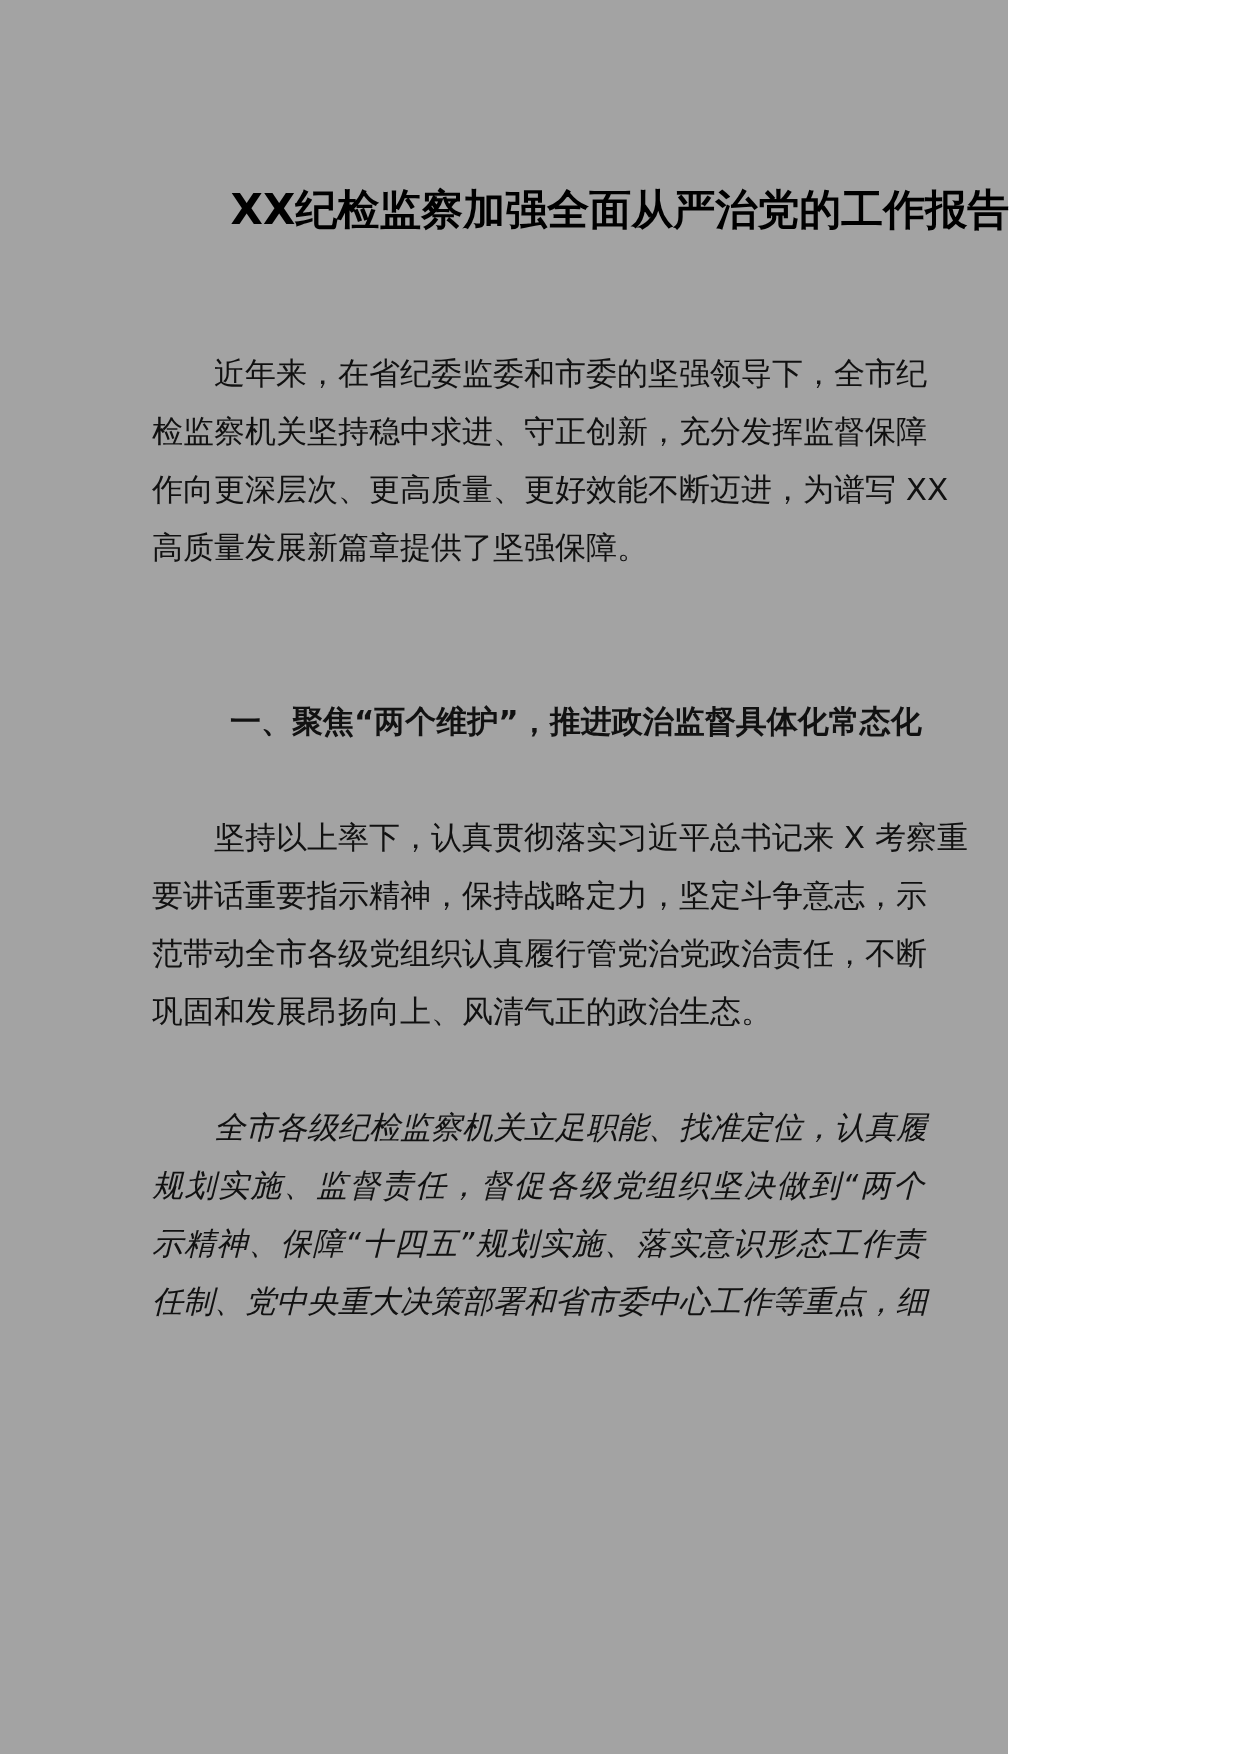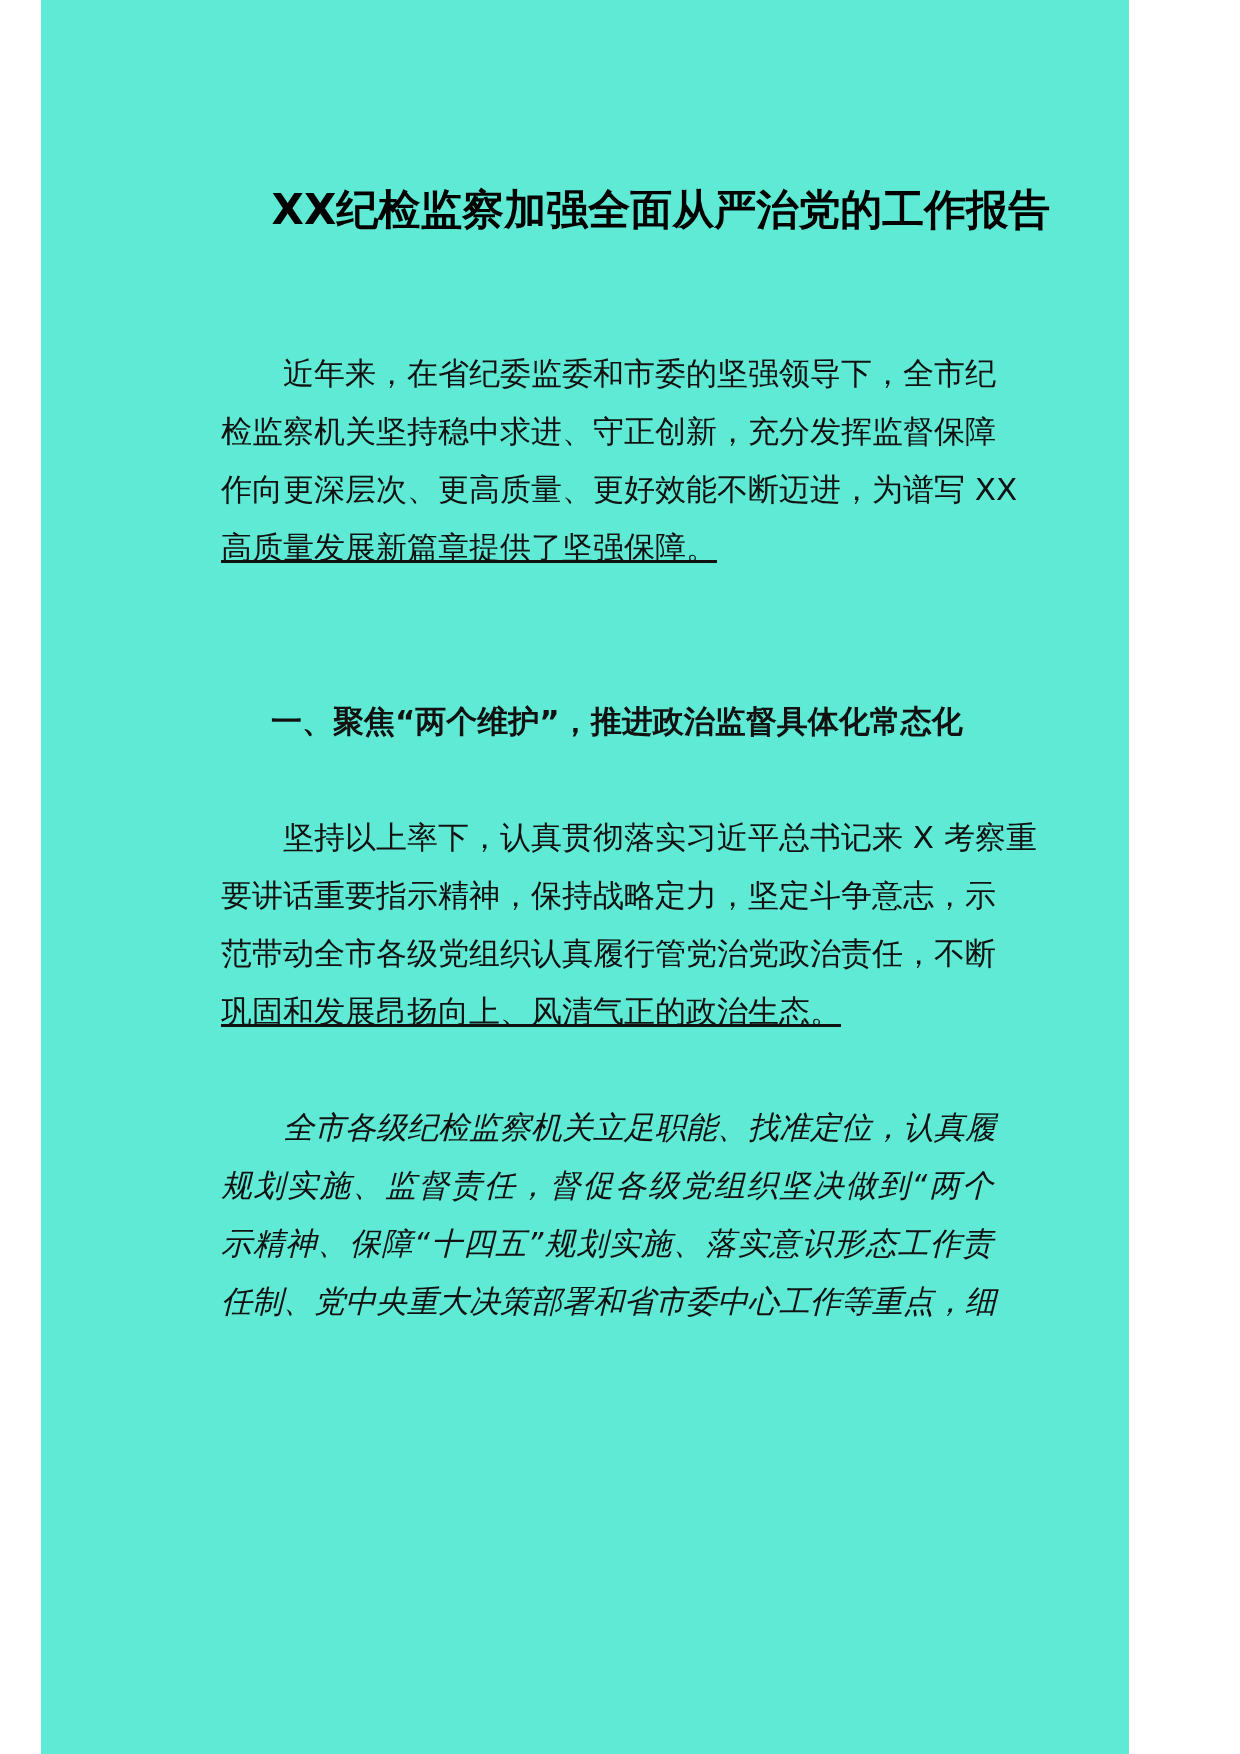--- a/index.html
+++ b/index.html
@@ -12,57 +12,55 @@
       height: 1754px;
       position: relative;
       overflow: hidden;
       font-family: "DejaVu Sans", "Liberation Sans", sans-serif;
       color: #111111;
     }
     .page {
       position: absolute;
       left: 0;
       top: 0;
-      width: 1088px;
+      width: 1008px;
       height: 1754px;
-      background: #5eead4;
-      margin-left: 41px;
+      background: #a3a3a3;
     }
     .title {
       position: absolute;
       left: 0;
       width: 1240px;
       top: 182px;
       text-align: center;
       font-size: 42px;
       font-weight: bold;
       letter-spacing: 0px;
       line-height: 56px;
       color: #000000;
       margin: 0;
     }
     .body-text {
       position: absolute;
-      left: 180px;
+      left: 152px;
       width: 772px;
       font-size: 31px;
       line-height: 58px;
       color: #111111;
       margin: 0;
     }
     .line {
       display: block;
       white-space: nowrap;
       height: 58px;
       text-align: justify;
       text-align-last: justify;
     }
     .line.last {
       text-align-last: left;
-      text-decoration: underline;
     }
     .line.indent {
       padding-left: 62px;
     }
     .heading {
       position: absolute;
       left: 230px;
       top: 692px;
       font-size: 31px;
       line-height: 58px;

